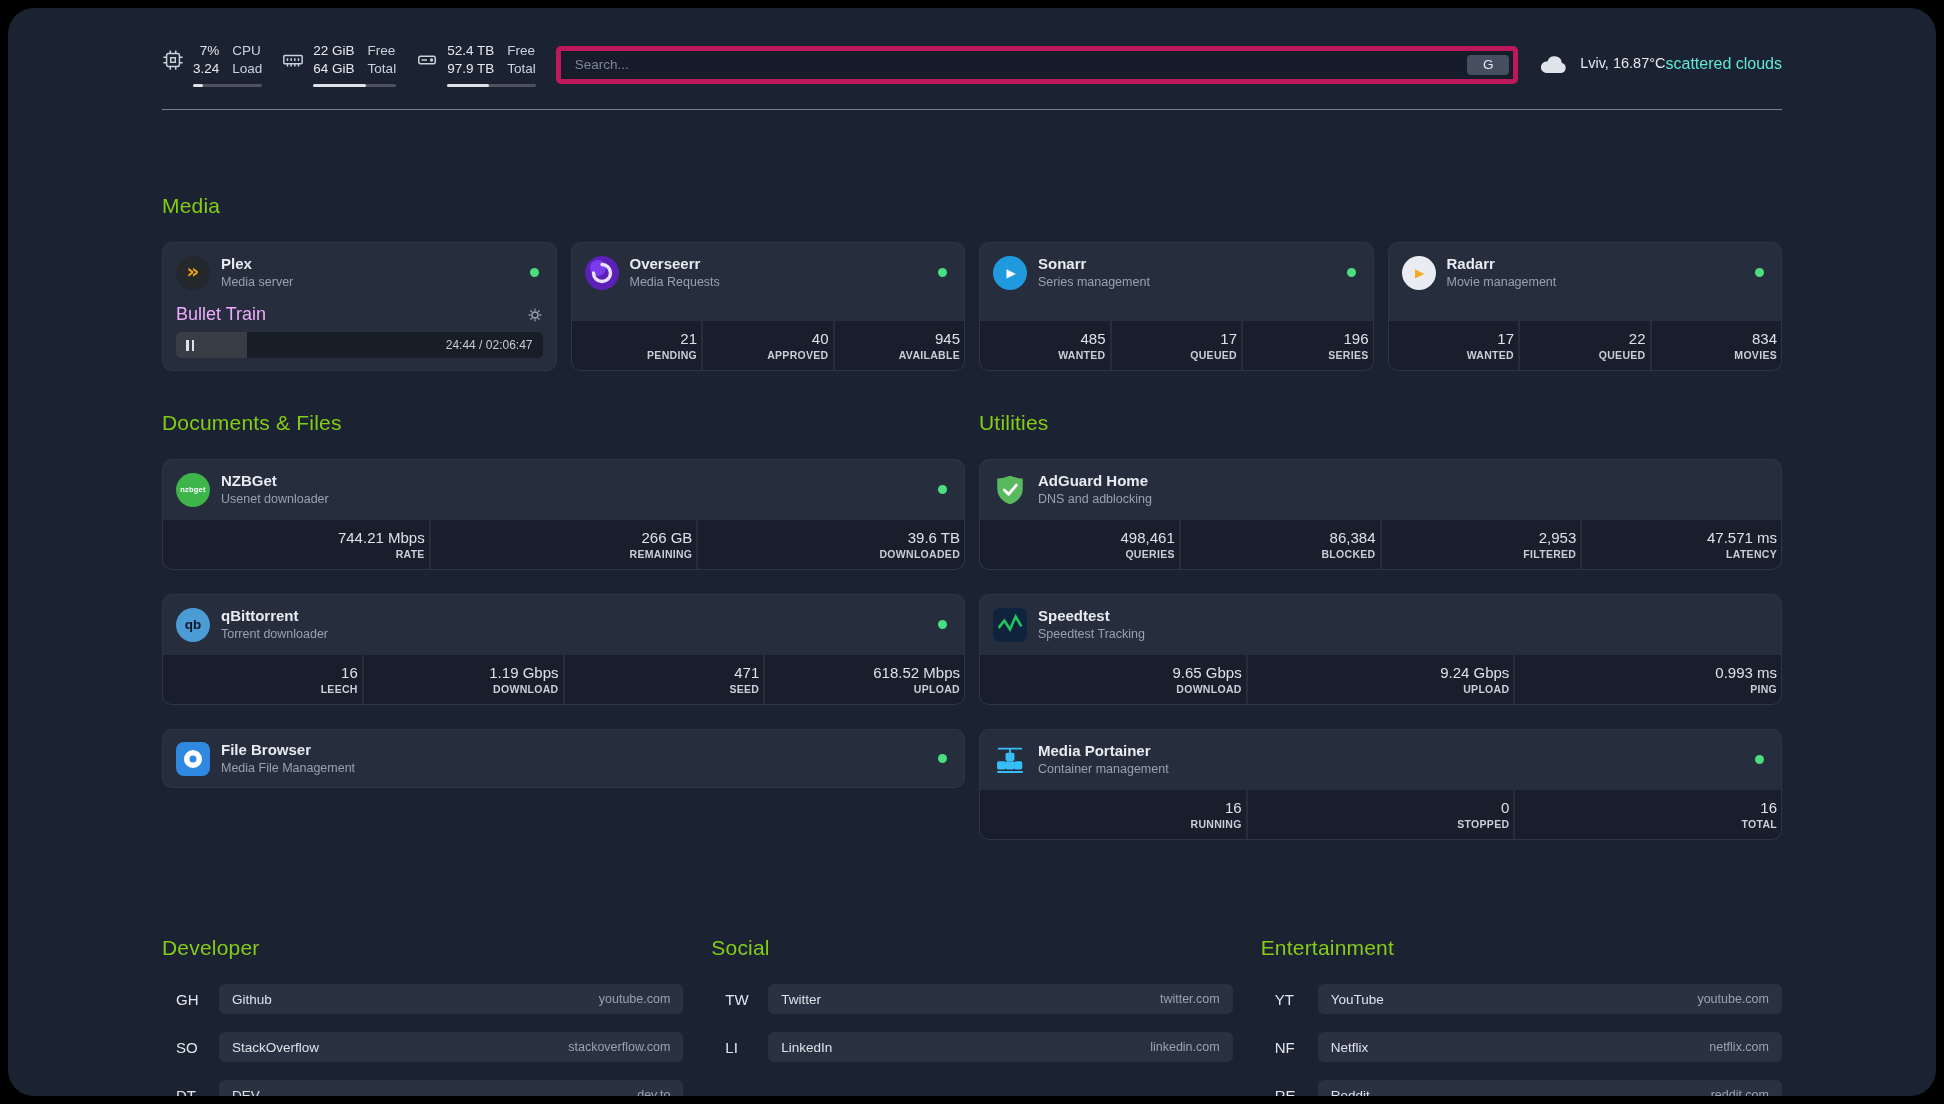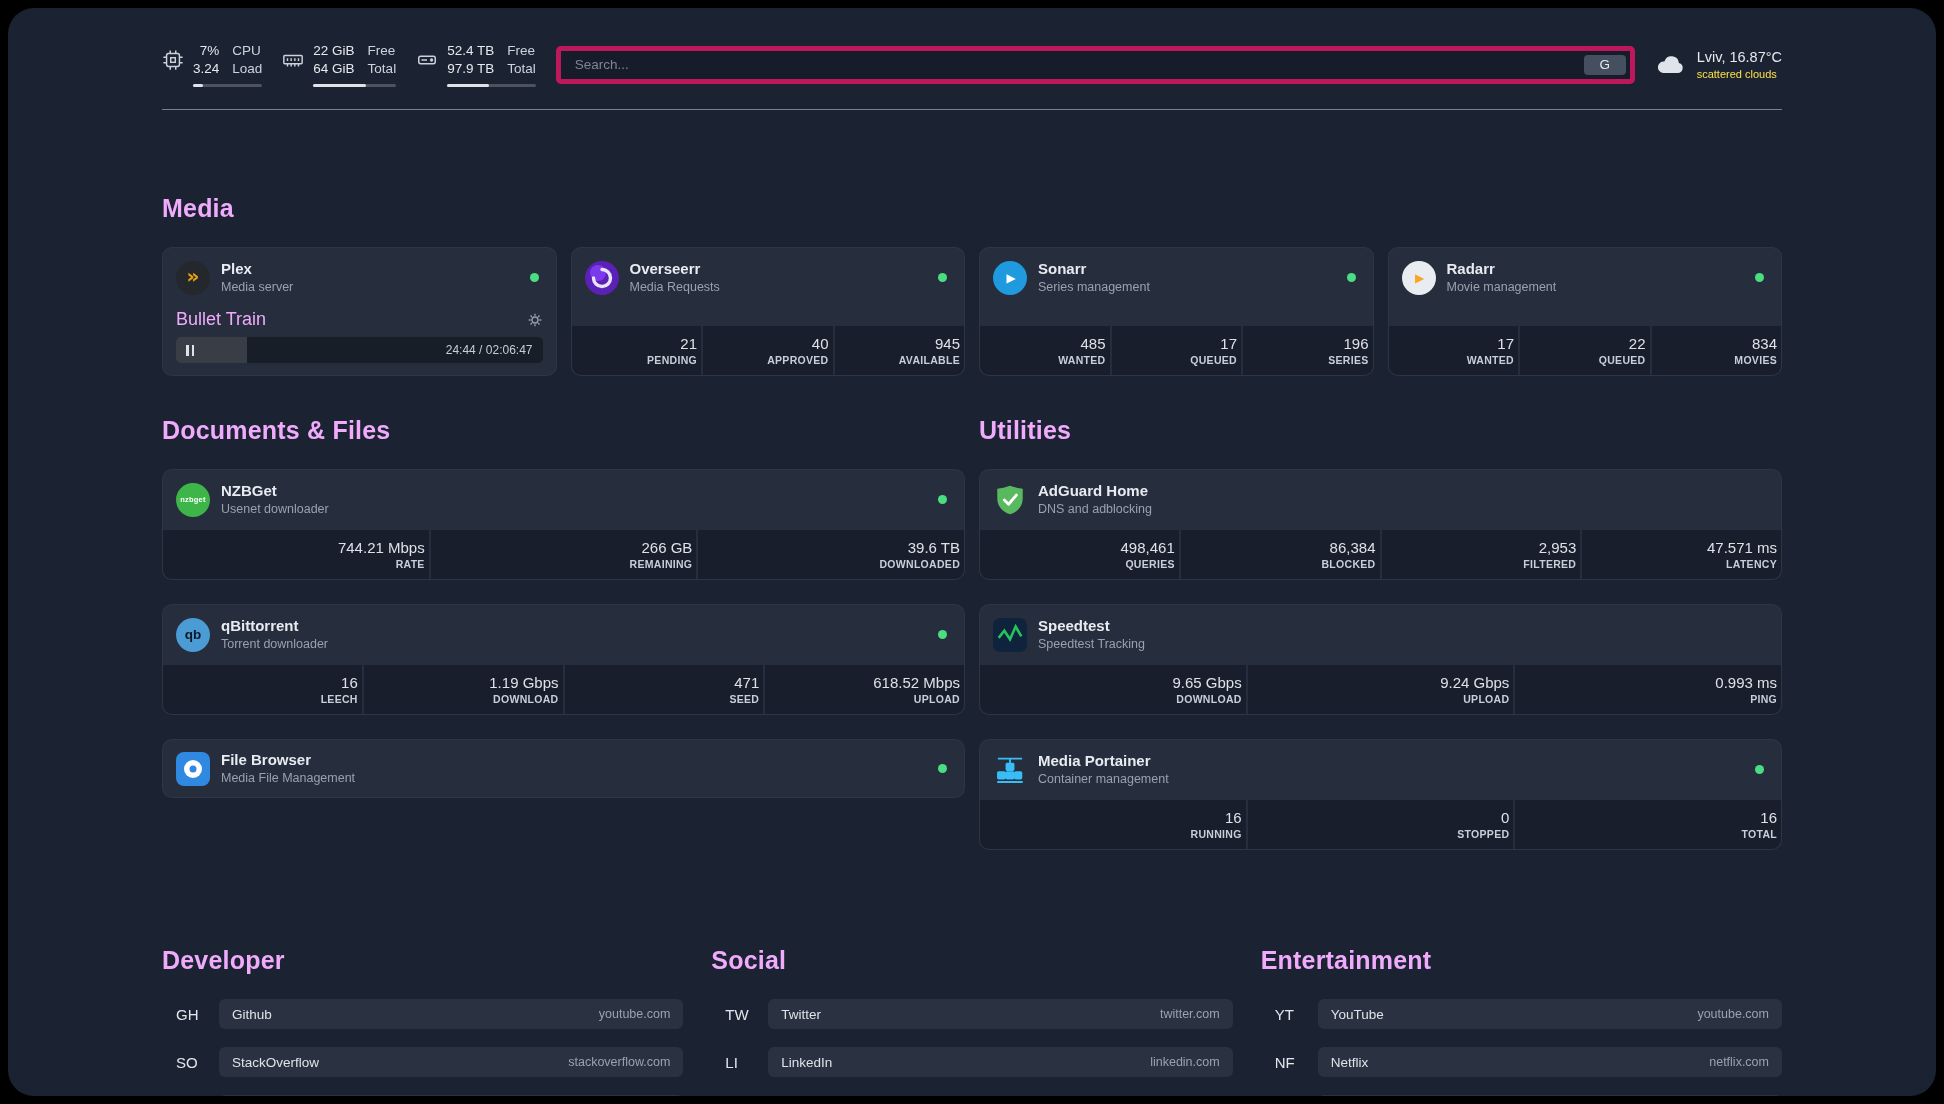--- a/index.html
+++ b/index.html
@@ -26,28 +26,28 @@
     background:rgba(0,0,0,0.15); display:flex; align-items:stretch; }
   .search-input { flex:1; background:transparent; border:none; outline:none; color:#d7dbe2;
     font-size:13.5px; padding:0 14px; font-family:inherit; }
   .search-input::placeholder { color:#7d8694; }
   .search-btn { width:42px; margin:4px; border:none; border-radius:4px; background:#454f5f;
     color:#e5e9ee; font-size:13.5px; cursor:pointer; font-family:inherit; }
 
   .weather { display:flex; align-items:center; gap:10px; }
   .weather-icon { color:#dfe4ea; display:flex; }
   .weather-icon svg { width:32px; height:32px; }
-  .weather-text { display:flex; flex-direction:column; line-height:1.3; }
+  .weather-text { display:flex; flex-direction:row; line-height:1.3; }
   .weather-loc { font-size:14.5px; color:#e6e9ed; }
-  .weather-cond { font-size:11px; color:#fde047; }
+  .weather-cond { font-size:16px; color:#5eead4; }
 
   .divider { height:1px; background:#99a2b0; opacity:0.75; margin-top:22px; }
 
   
-  .section-title { font-size:25px; font-weight:700; color:#f0abfc; letter-spacing:0.2px; margin-bottom:24px; }
+  .section-title { font-size:21px; font-weight:400; color:#84cc16; letter-spacing:0.2px; margin-bottom:24px; }
   .media-section { margin-top:84px; }
   .grid-4 { display:grid; grid-template-columns:repeat(4,1fr); gap:14px; }
   .two-col { display:grid; grid-template-columns:1fr 1fr; gap:14px; margin-top:40px; align-items:start; }
   .col .card { margin-bottom:24px; }
 
   
   .card { background:#262e3e; border:1px solid rgba(255,255,255,0.04); border-radius:10px;
     overflow:hidden; display:flex; flex-direction:column; cursor:pointer; }
   .card--tall { min-height:129px; }
   .card--mid { min-height:111px; }

